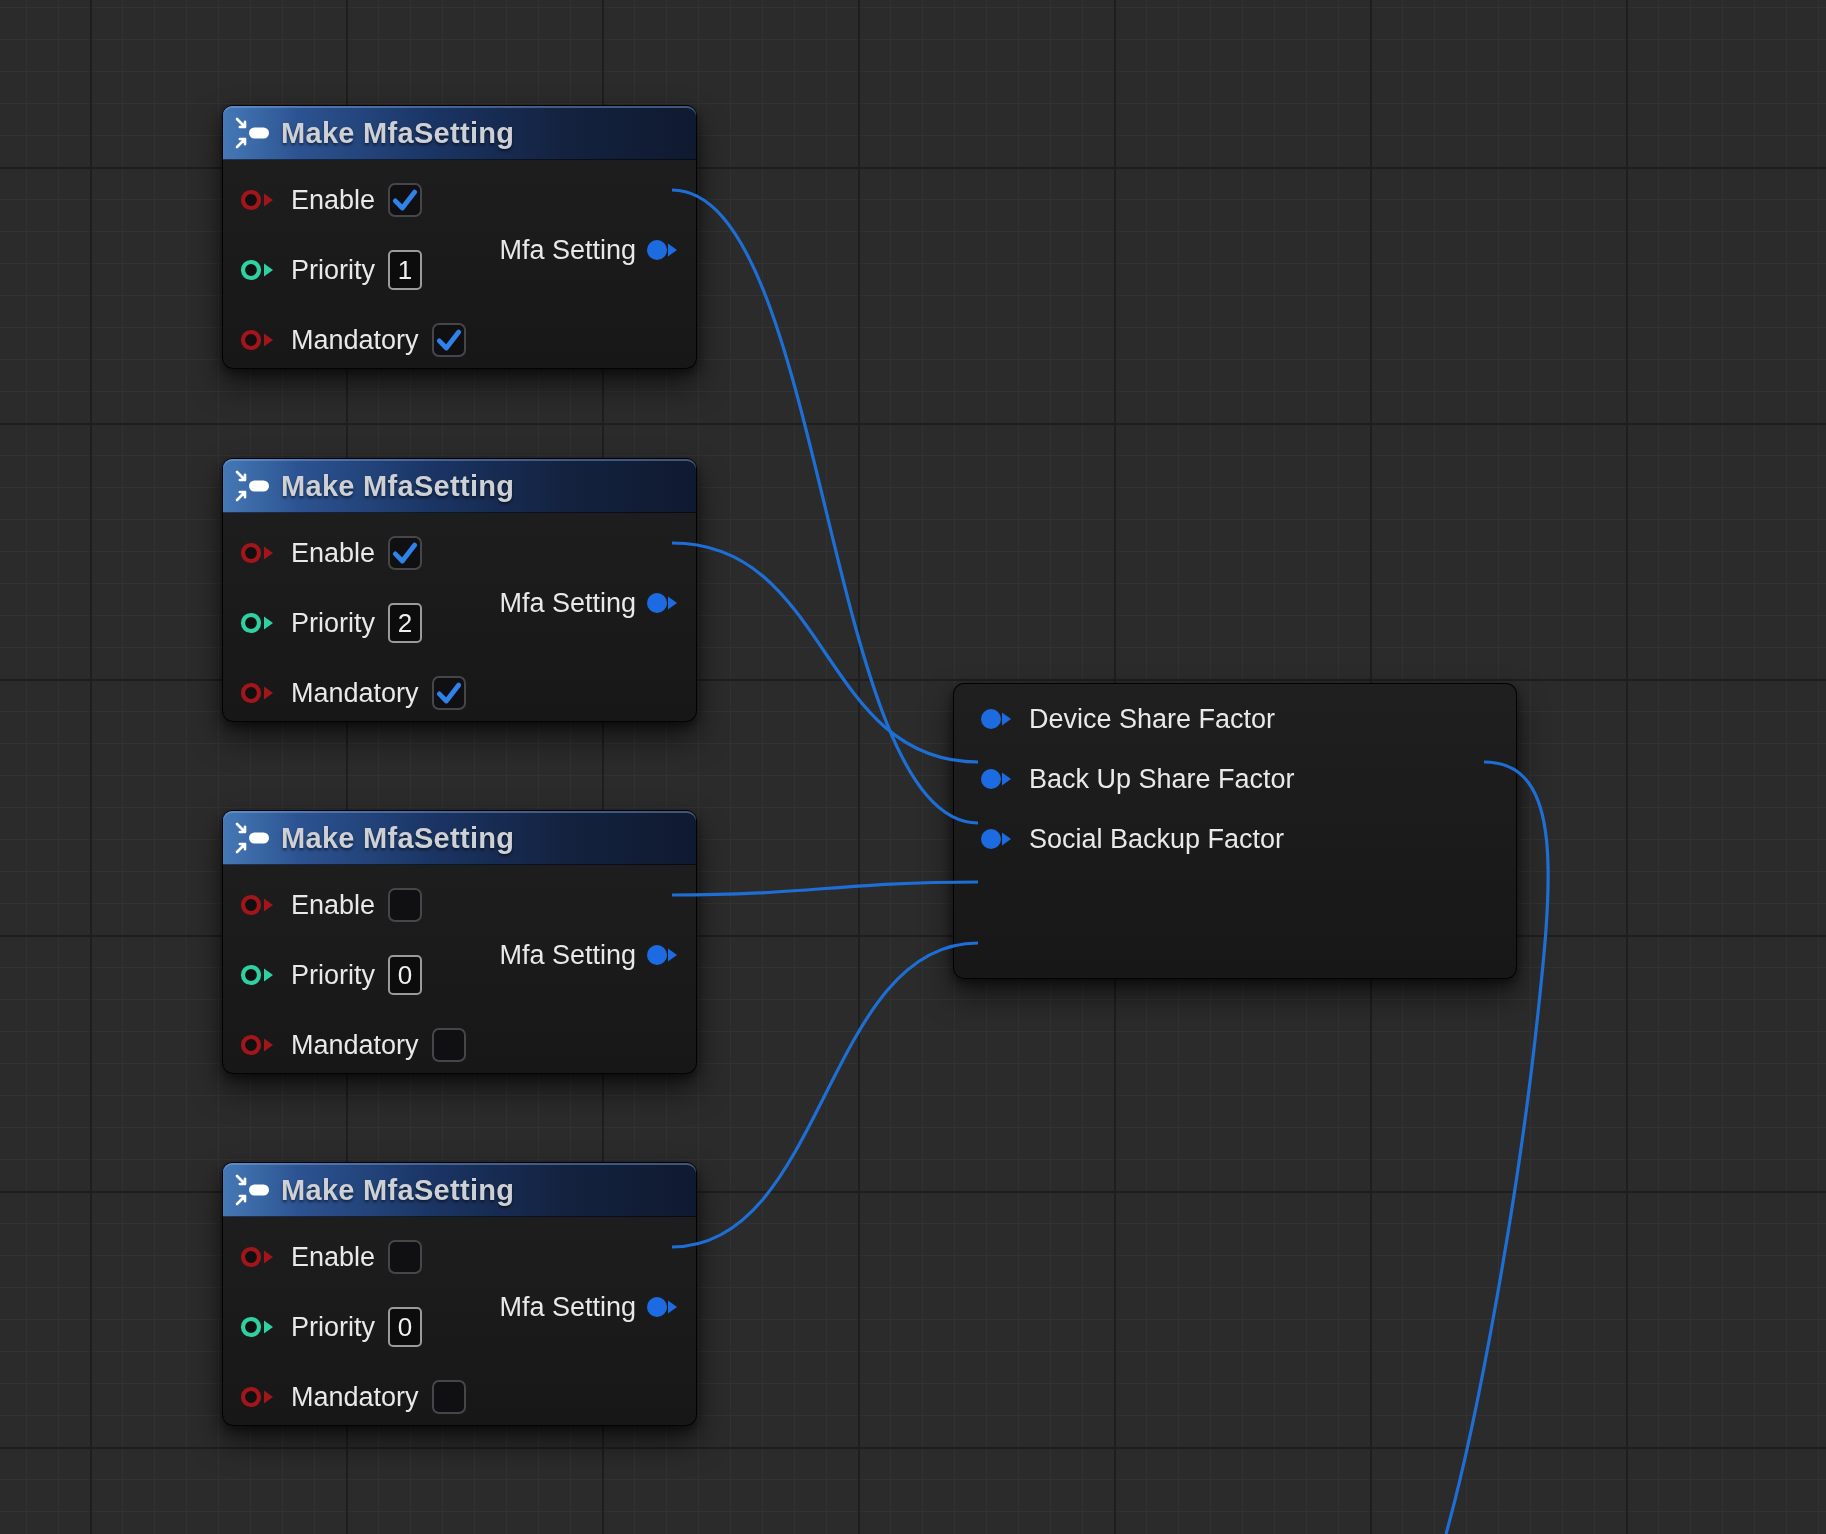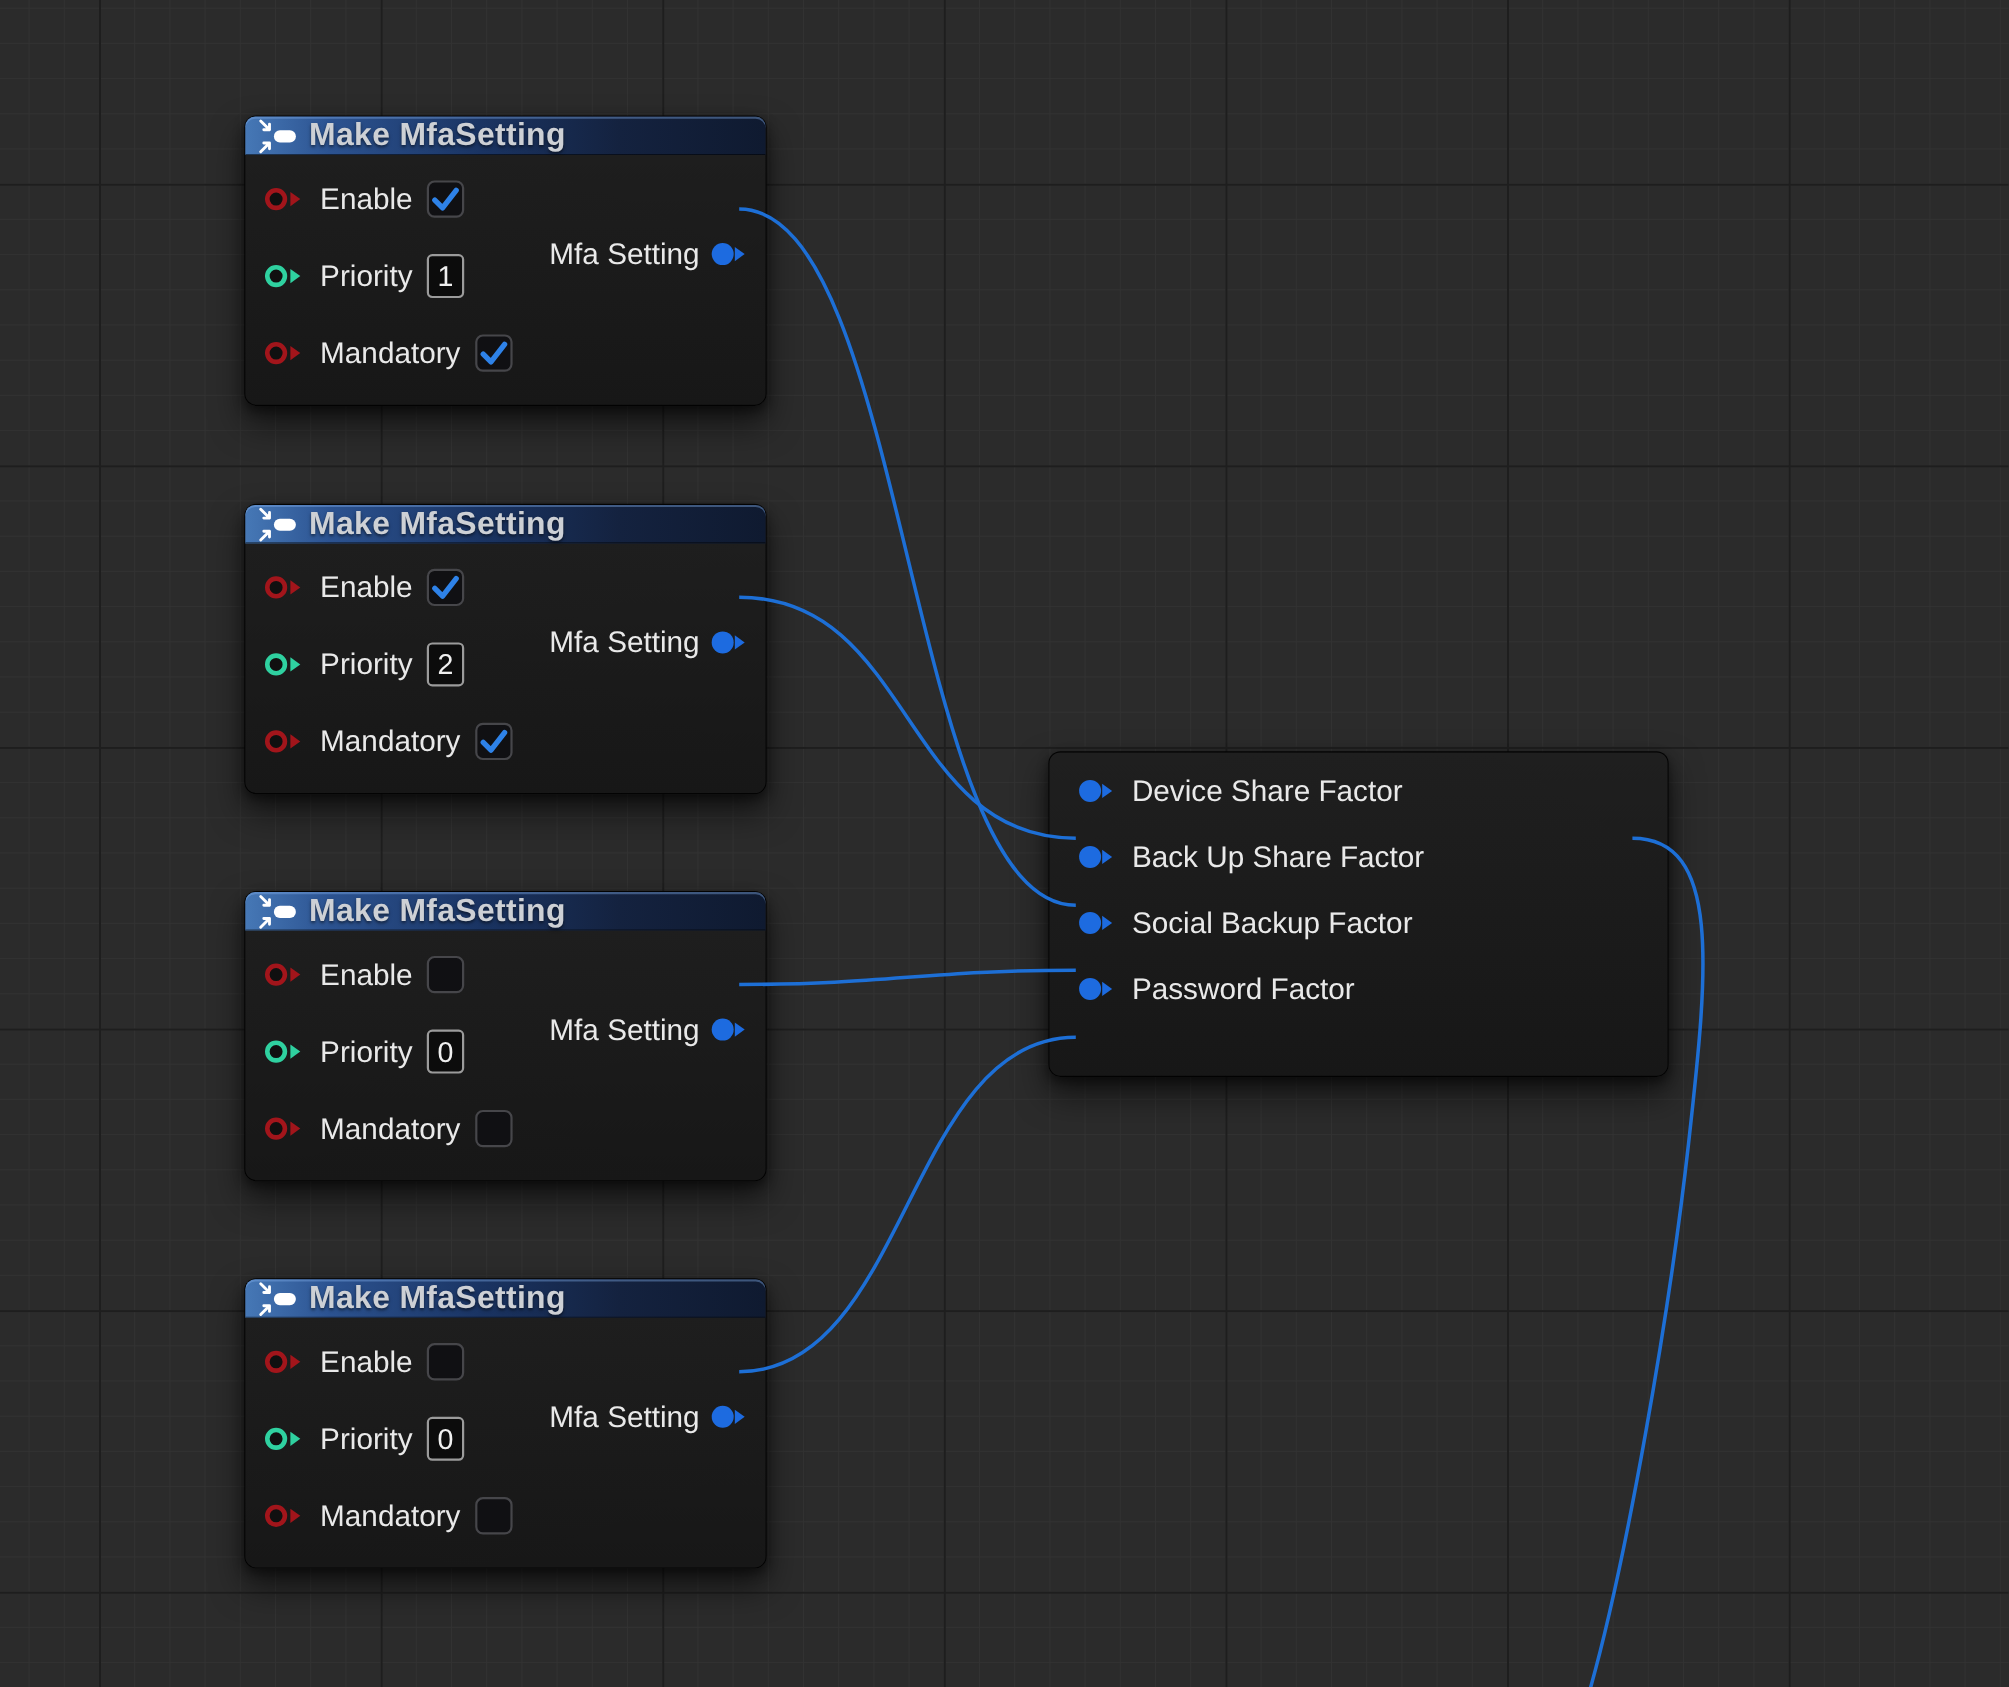--- a/index.html
+++ b/index.html
@@ -19,21 +19,21 @@
   svg.wires{position:absolute;left:0;top:0;z-index:5;pointer-events:none;}
   svg.wires path{stroke:var(--wire,#1d6fd6);stroke-width:3.2;fill:none;pointer-events:stroke;}
   
   .node{
     position:absolute;z-index:3;border-radius:11px;
     background:linear-gradient(#1f1f1f,#171717);
     border:1.5px solid rgba(0,0,0,.9);
     box-shadow:0 16px 30px rgba(0,0,0,.55), 0 4px 10px rgba(0,0,0,.45);
   }
   .nhead{
-    height:35px;border-radius:9px 9px 0 0;display:flex;align-items:center;
+    height:54px;border-radius:9px 9px 0 0;display:flex;align-items:center;
     background:linear-gradient(to right,#4678b6 0%,#2c5391 16%,#1a3463 45%,#14223f 72%,#0f1a30 100%);
     box-shadow:inset 0 2px 0 rgba(130,175,235,.4), inset 0 -1px 0 rgba(0,0,0,.55);
     padding-left:12px;
   }
   .ntitle{
     color:#cdd0d5;font-weight:bold;font-size:29px;letter-spacing:.3px;
     margin-left:10px;text-shadow:0 2px 3px rgba(0,0,0,.55);white-space:nowrap;
   }
   .make-icon{flex:0 0 auto;}
   .nbody{position:relative;}
@@ -336,23 +336,14 @@
     </div>
     <div class="srow">
       <span class="pin struct sin">
         <svg width="38" height="26" viewBox="0 0 38 26">
             <circle cx="11" cy="13" r="10" fill="currentColor"></circle>
             <path d="M22 6.5 L31 13 L22 19.5 Z" fill="currentColor"></path>
           </svg>
       </span>
       <span class="plabel gap8">Social Backup Factor</span>
     </div>
-    <div class="srow">
-      <span class="pin struct sin">
-        <svg width="38" height="26" viewBox="0 0 38 26">
-            <circle cx="11" cy="13" r="10" fill="currentColor"></circle>
-            <path d="M22 6.5 L31 13 L22 19.5 Z" fill="currentColor"></path>
-          </svg>
-      </span>
-      <span class="plabel gap8">Password Factor</span>
-    </div>
   </div>
 </div>
 
 </body></html>

